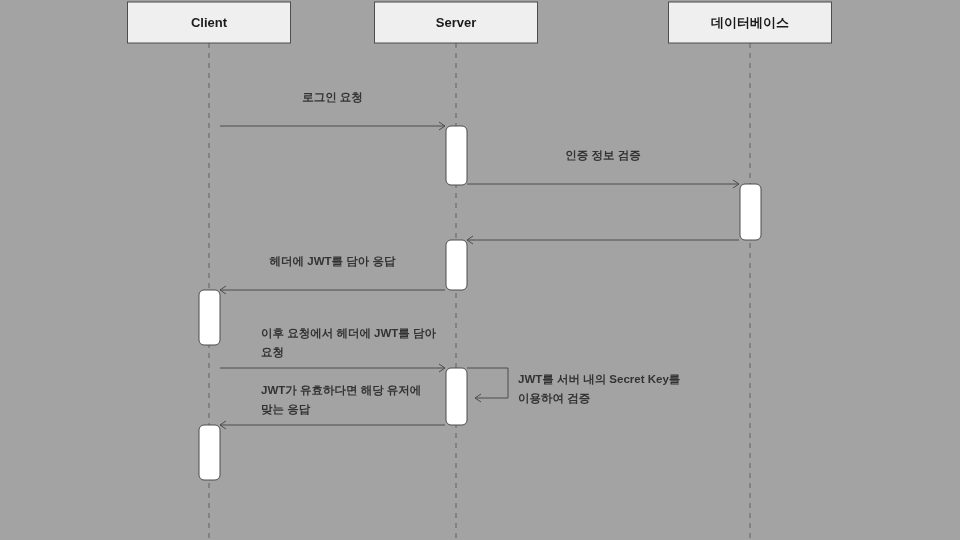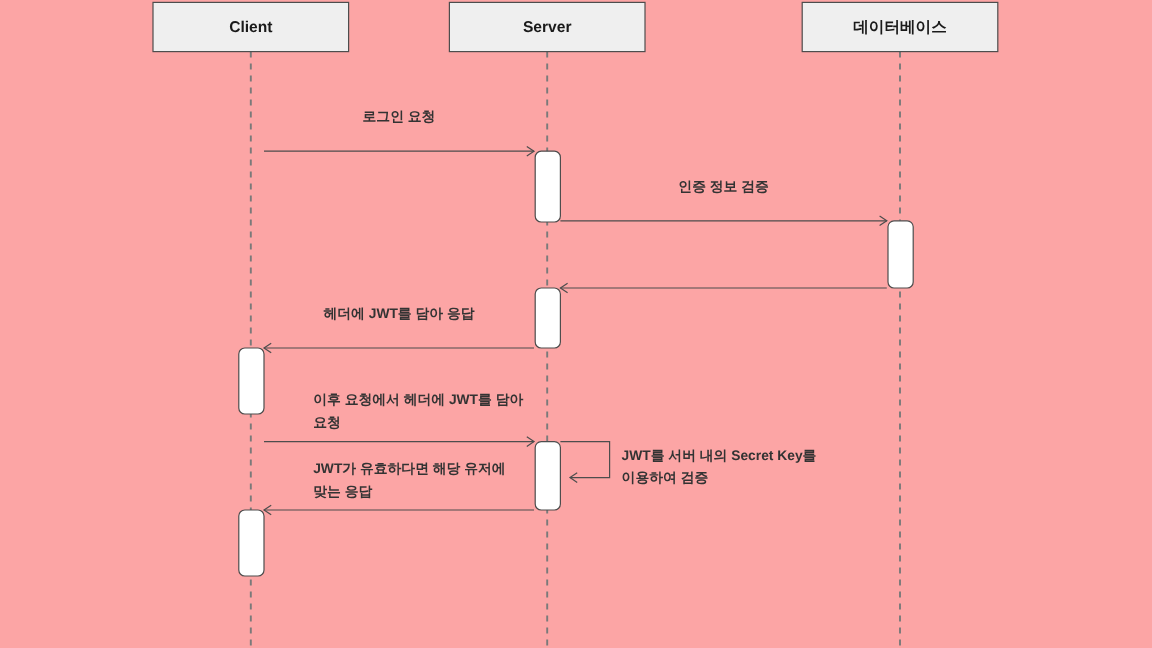--- a/index.html
+++ b/index.html
@@ -10,21 +10,21 @@
   body {
     width: 960px;
     height: 540px;
     font-family: "Liberation Sans", "DejaVu Sans", sans-serif;
     overflow: hidden;
   }
   #diagram-root {
     position: relative;
     width: 960px;
     height: 540px;
-    background: #fca5a5;
+    background: #a3a3a3;
   }
   svg.seq-canvas {
     position: absolute;
     left: 0;
     top: 0;
     width: 960px;
     height: 540px;
     display: block;
   }
   .participant-box {

